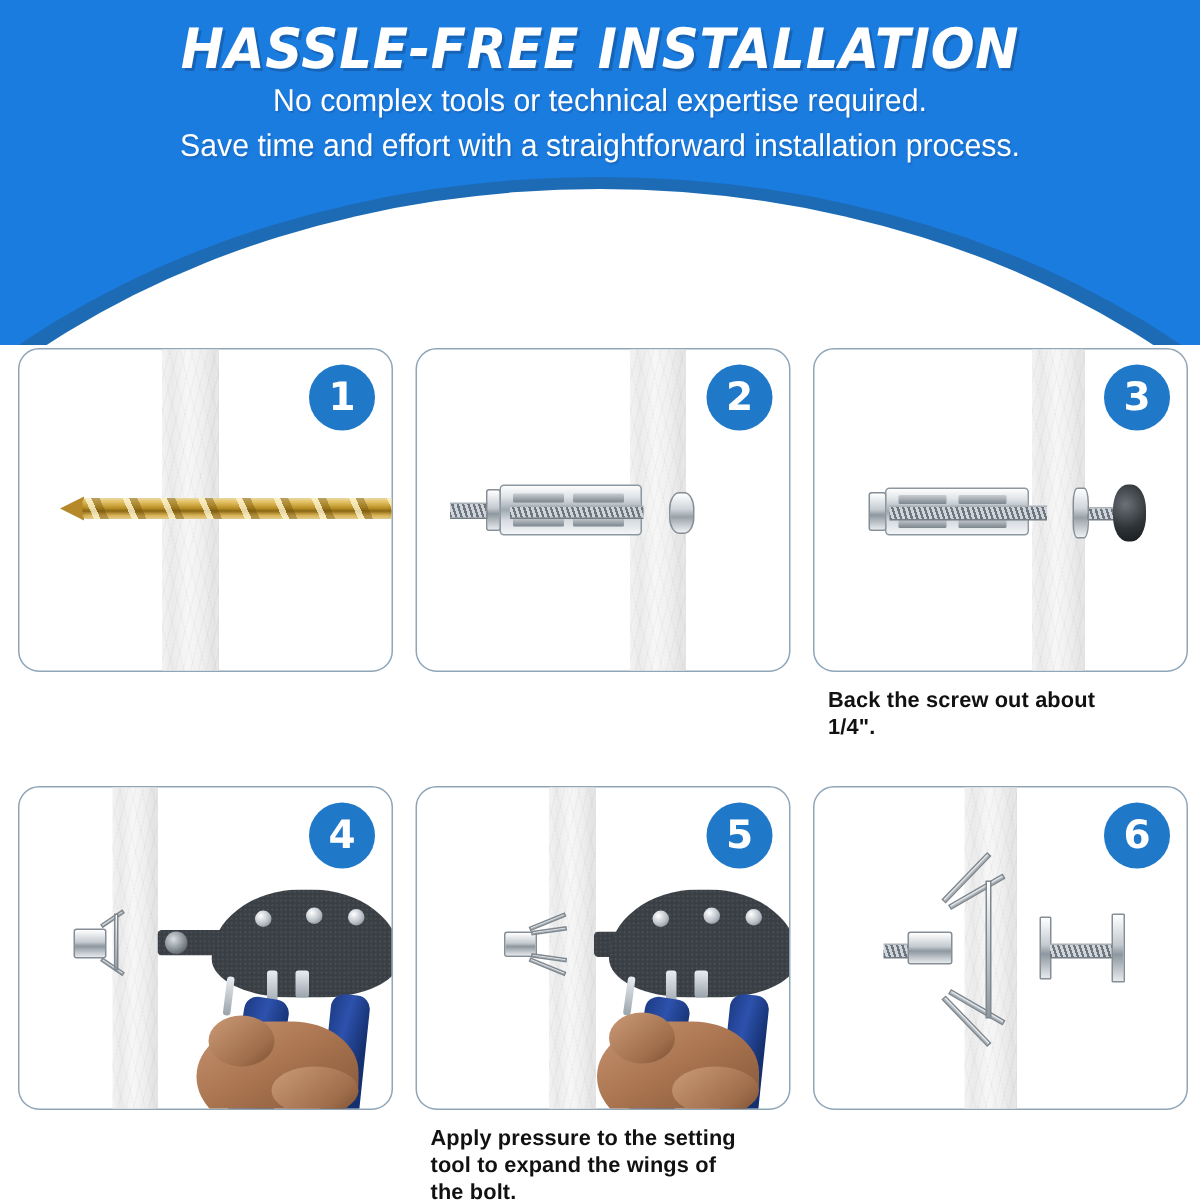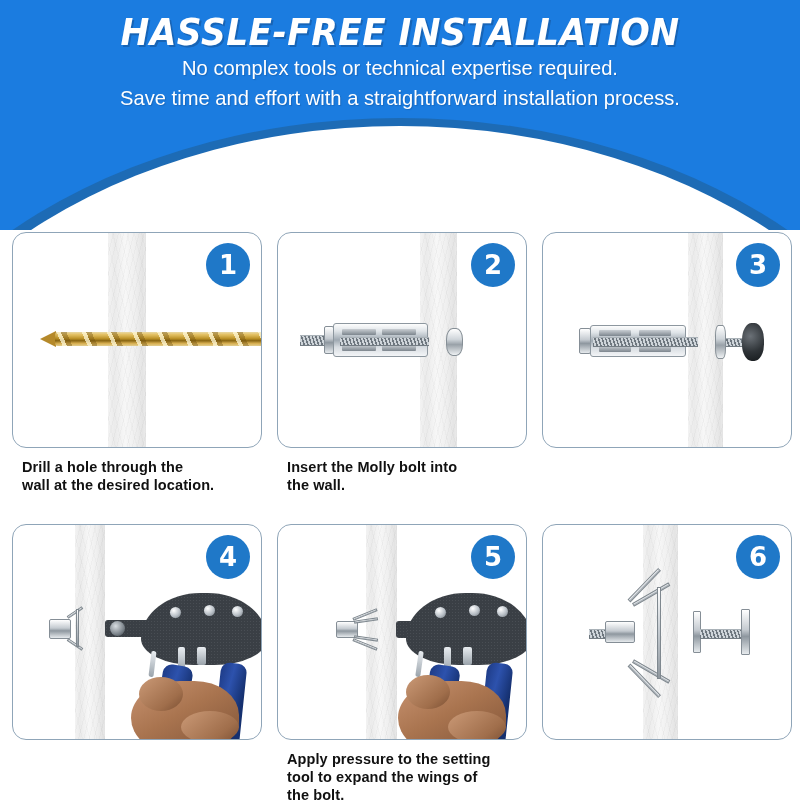--- a/index.html
+++ b/index.html
@@ -310,58 +310,56 @@
   <div class="steps">
 
     <div class="step col0 row0">
       <div class="card">
         <div class="wall" style="left:95px; width:38px;"></div>
         <div class="badge">1</div>
 
         <div class="drill-tip" style="left:27px; top:98px;"></div>
         <div class="drill-flute" style="left:42px; top:99px; width:208px; height:14px;"></div>
       </div>
-      <div class="caption">Drill a hole through the
-wall at the desired location.</div>
     </div>
 
     <div class="step col1 row0">
       <div class="card">
         <div class="wall" style="left:142px; width:37px;"></div>
         <div class="badge">2</div>
 
         <div class="mb-screw" style="left:22px; top:102px; width:26px; height:9px;"></div>
         <div class="mb-collar" style="left:46px; top:93px; width:10px; height:28px;"></div>
         <div class="mb-shank" style="left:55px; top:90px; width:95px; height:34px; border-radius:3px;"></div>
         <div class="mb-slot" style="left:64px; top:96px; width:34px; height:6px;"></div>
         <div class="mb-slot" style="left:64px; top:112px; width:34px; height:6px;"></div>
         <div class="mb-slot" style="left:104px; top:96px; width:34px; height:6px;"></div>
         <div class="mb-slot" style="left:104px; top:112px; width:34px; height:6px;"></div>
         <div class="mb-screw" style="left:62px; top:104px; width:89px; height:7px;"></div>
         <div class="mb-head-silver" style="left:168px; top:95px; width:17px; height:28px; border-radius:40%;"></div>
       </div>
-      <div class="caption">Insert the Molly bolt into
-the wall.</div>
     </div>
 
     <div class="step col2 row0">
       <div class="card">
         <div class="wall" style="left:145px; width:35px;"></div>
         <div class="badge">3</div>
         <div class="mb-collar" style="left:36px; top:95px; width:12px; height:26px;"></div>
         <div class="mb-shank" style="left:47px; top:92px; width:96px; height:32px; border-radius:3px;"></div>
         <div class="mb-slot" style="left:56px; top:97px; width:32px; height:6px;"></div>
         <div class="mb-slot" style="left:56px; top:113px; width:32px; height:6px;"></div>
         <div class="mb-slot" style="left:96px; top:97px; width:32px; height:6px;"></div>
         <div class="mb-slot" style="left:96px; top:113px; width:32px; height:6px;"></div>
         <div class="mb-screw" style="left:50px; top:104px; width:105px; height:8px;"></div>
         <div class="mb-screw" style="left:178px; top:105px; width:28px; height:7px;"></div>
         <div class="mb-head-silver" style="left:172px; top:92px; width:11px; height:34px; border-radius:30%;"></div>
         <div class="mb-head-dark" style="left:199px; top:90px; width:22px; height:38px; border-radius:44%;"></div>
       </div>
+      <div class="caption">Back the screw out about
+1/4".</div>
     </div>
 
     <div class="step col0 row1">
       <div class="card">
         <div class="wall" style="left:62px; width:30px;"></div>
         <div class="badge">4</div>
 
         <div class="mb-collar" style="left:36px; top:94px; width:22px; height:20px;"></div>
         <div class="wing" style="left:53px; top:86px; width:18px; height:3px; transform:rotate(-34deg);"></div>
         <div class="wing" style="left:53px; top:118px; width:18px; height:3px; transform:rotate(34deg);"></div>

